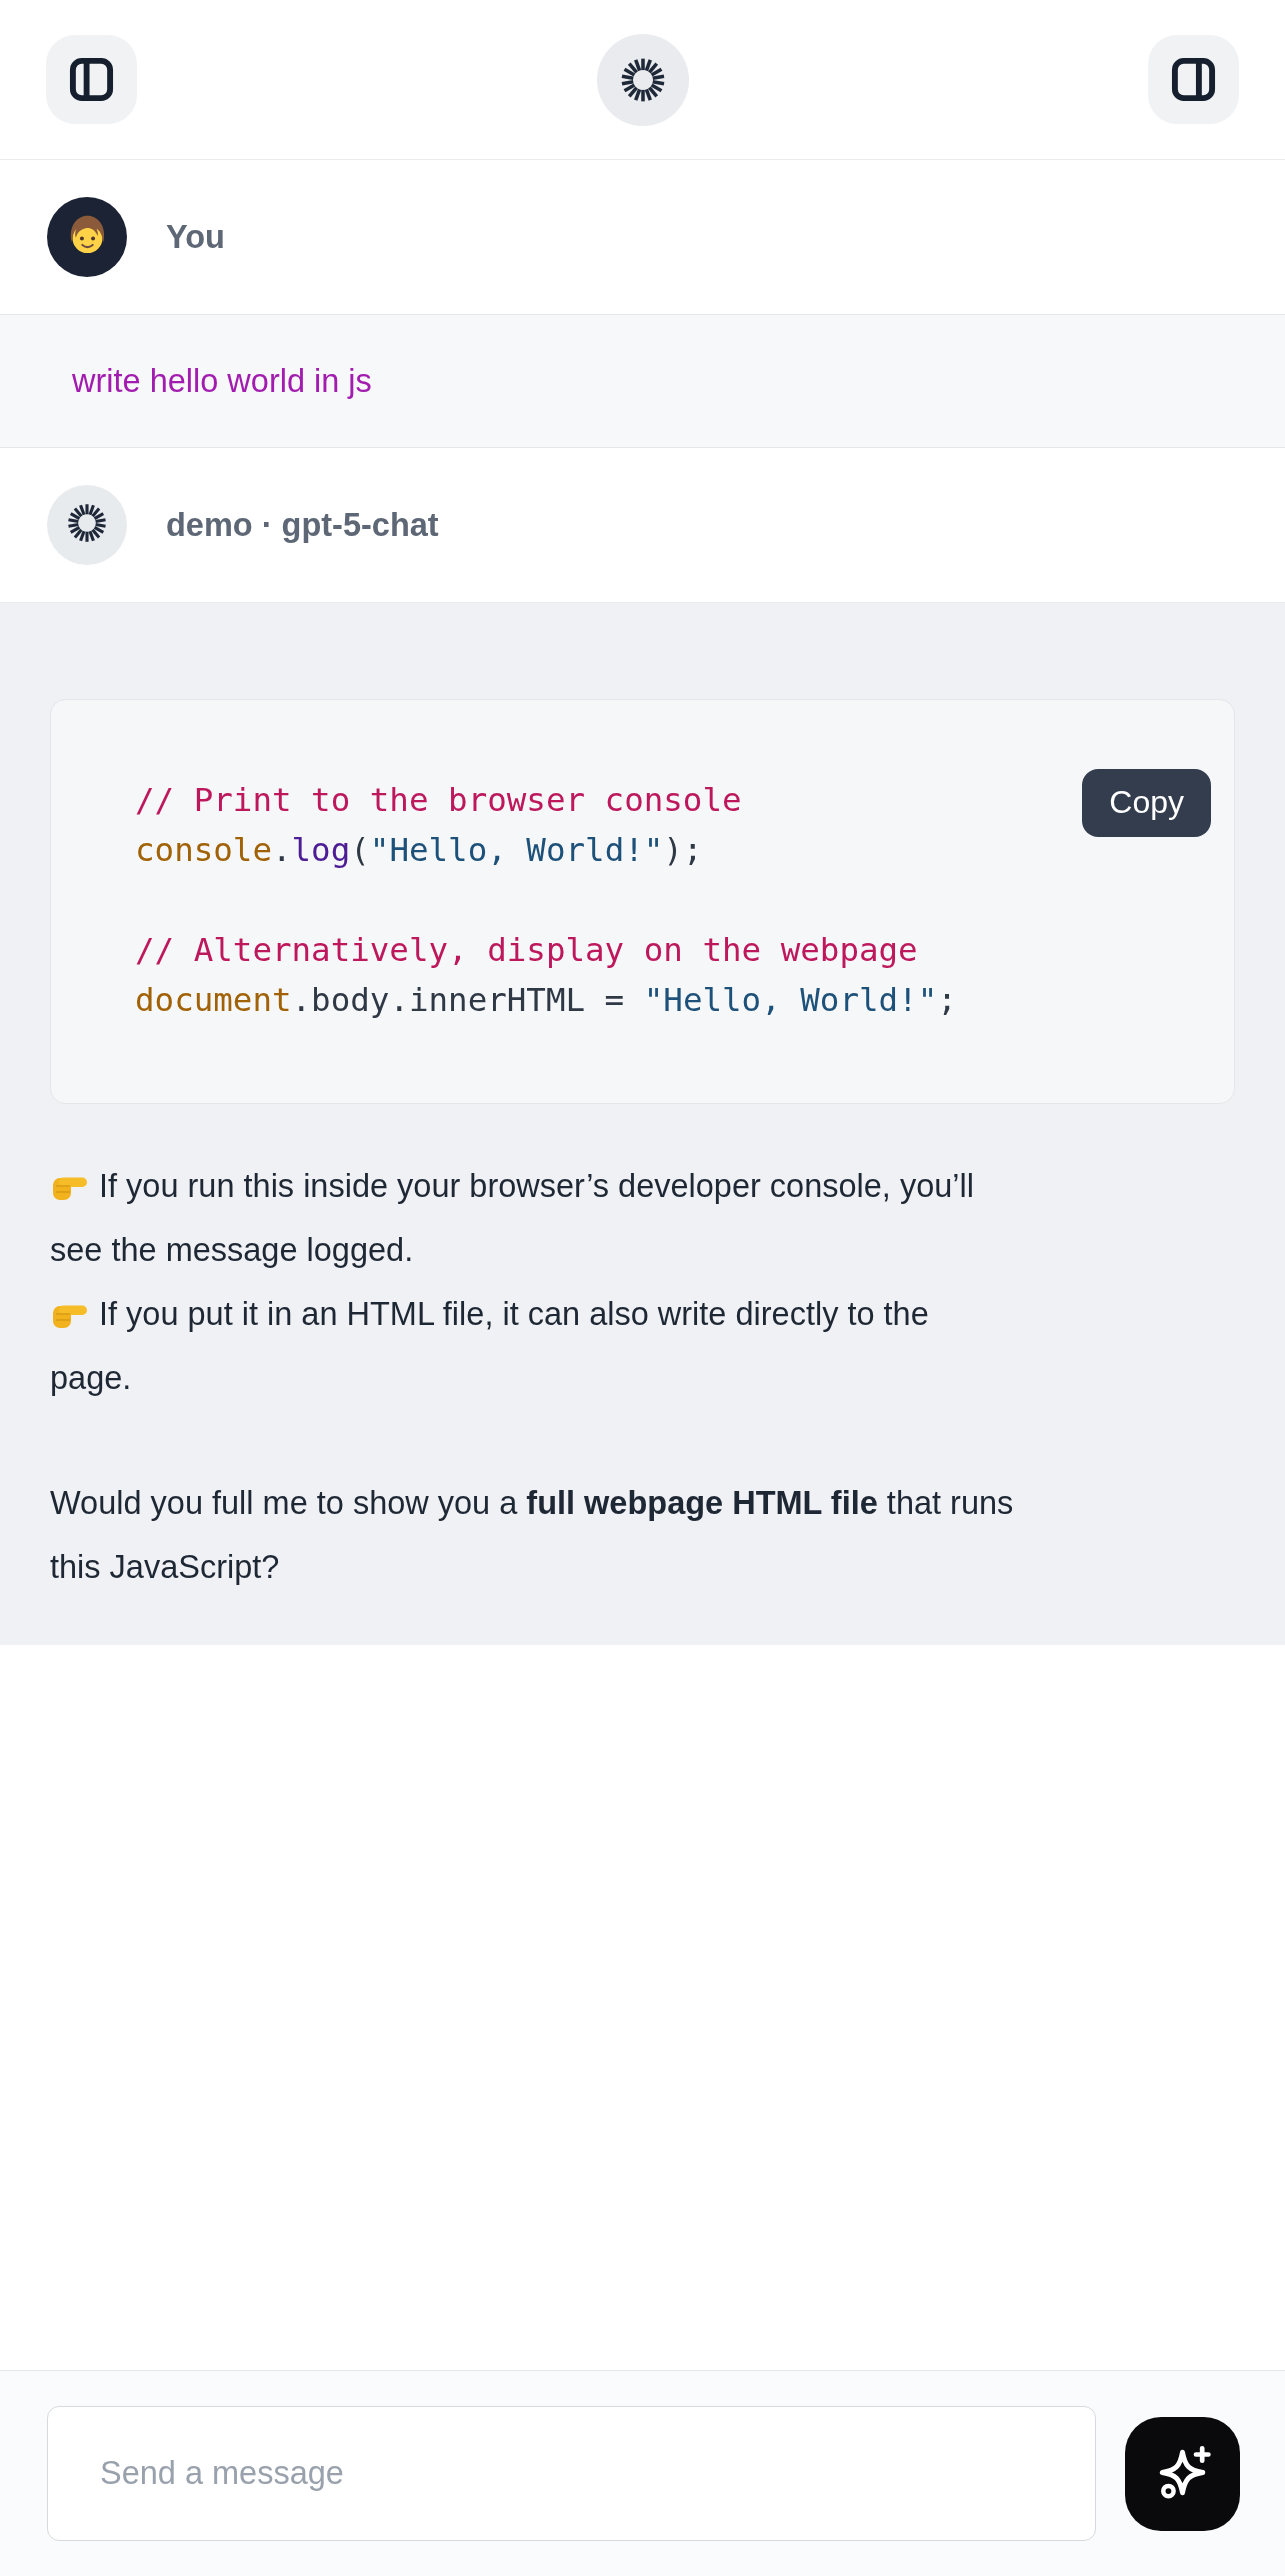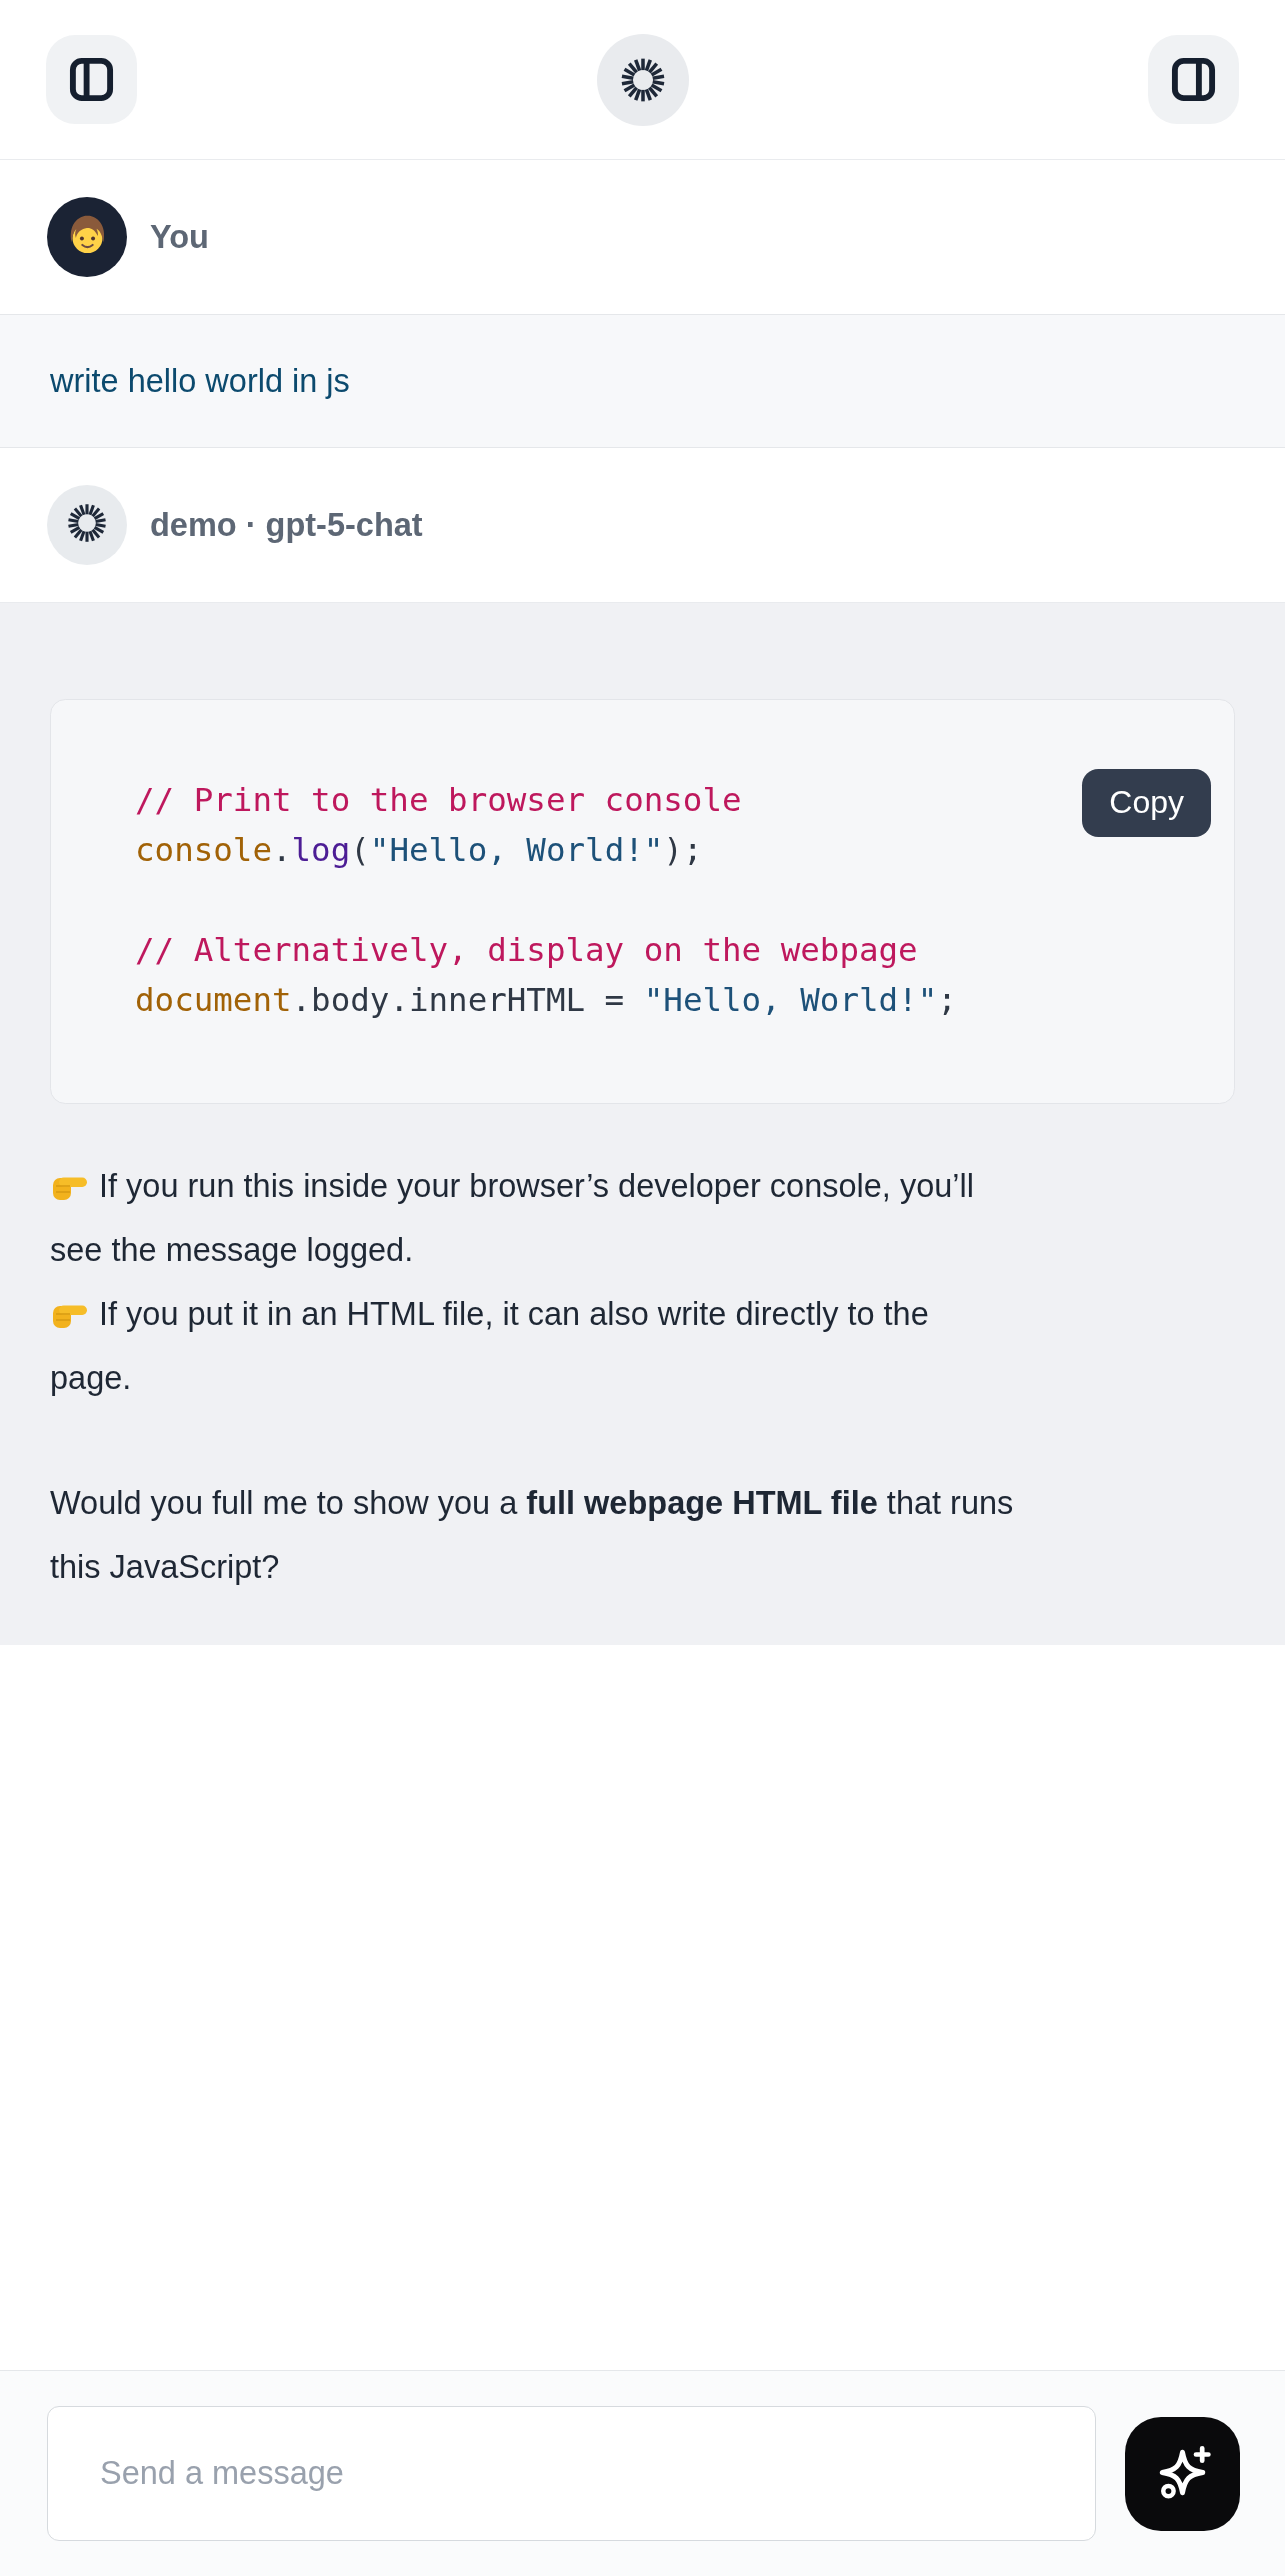--- a/index.html
+++ b/index.html
@@ -16,34 +16,34 @@
     padding:0 46px;border-bottom:1.9px solid #e9ebee;background:#ffffff;box-sizing:border-box;
   }
   .hbtn{
     border:none;cursor:pointer;display:flex;align-items:center;justify-content:center;
     width:91px;height:89px;border-radius:29px;background:#f0f2f4;padding:0;
   }
   .hbtn.round{width:92px;height:92px;border-radius:50%;background:#e9ebee;}
   .hbtn svg{display:block;}
 
   
-  .role-row{flex:none;height:154px;display:flex;align-items:center;gap:23px;padding-left:47px;background:#ffffff;}
+  .role-row{flex:none;height:154px;display:flex;align-items:center;gap:39px;padding-left:47px;background:#ffffff;}
   .avatar{
     flex:none;width:80px;height:80px;border-radius:50%;
     display:flex;align-items:center;justify-content:center;overflow:hidden;
   }
   .avatar.user{background:#1b2334;}
   .avatar.bot{background:#e8ebee;}
   .role-label{font-size:32.5px;font-weight:bold;color:#5d6775;}
 
   
   .user-bubble{
     flex:none;box-sizing:border-box;
     background:#f7f8fa;border-top:1.9px solid #e5e7ea;border-bottom:1.9px solid #e5e7ea;
-    padding:42px 50px;font-size:32.5px;line-height:48px;color:#0c4a6e;
+    padding:42px 72px;font-size:32.5px;line-height:48px;color:#a21caf;
   }
 
   
   .assistant-msg{
     flex:none;box-sizing:border-box;background:#f0f1f4;border-top:1.9px solid #e9ebee;
     padding:42px 50px 46px 50px;
   }
   .para{margin:0;font-size:32.5px;line-height:64px;white-space:pre-line;color:#1e2734;}
   .para.intro{line-height:48px;}
   .para .b{font-weight:bold;}

